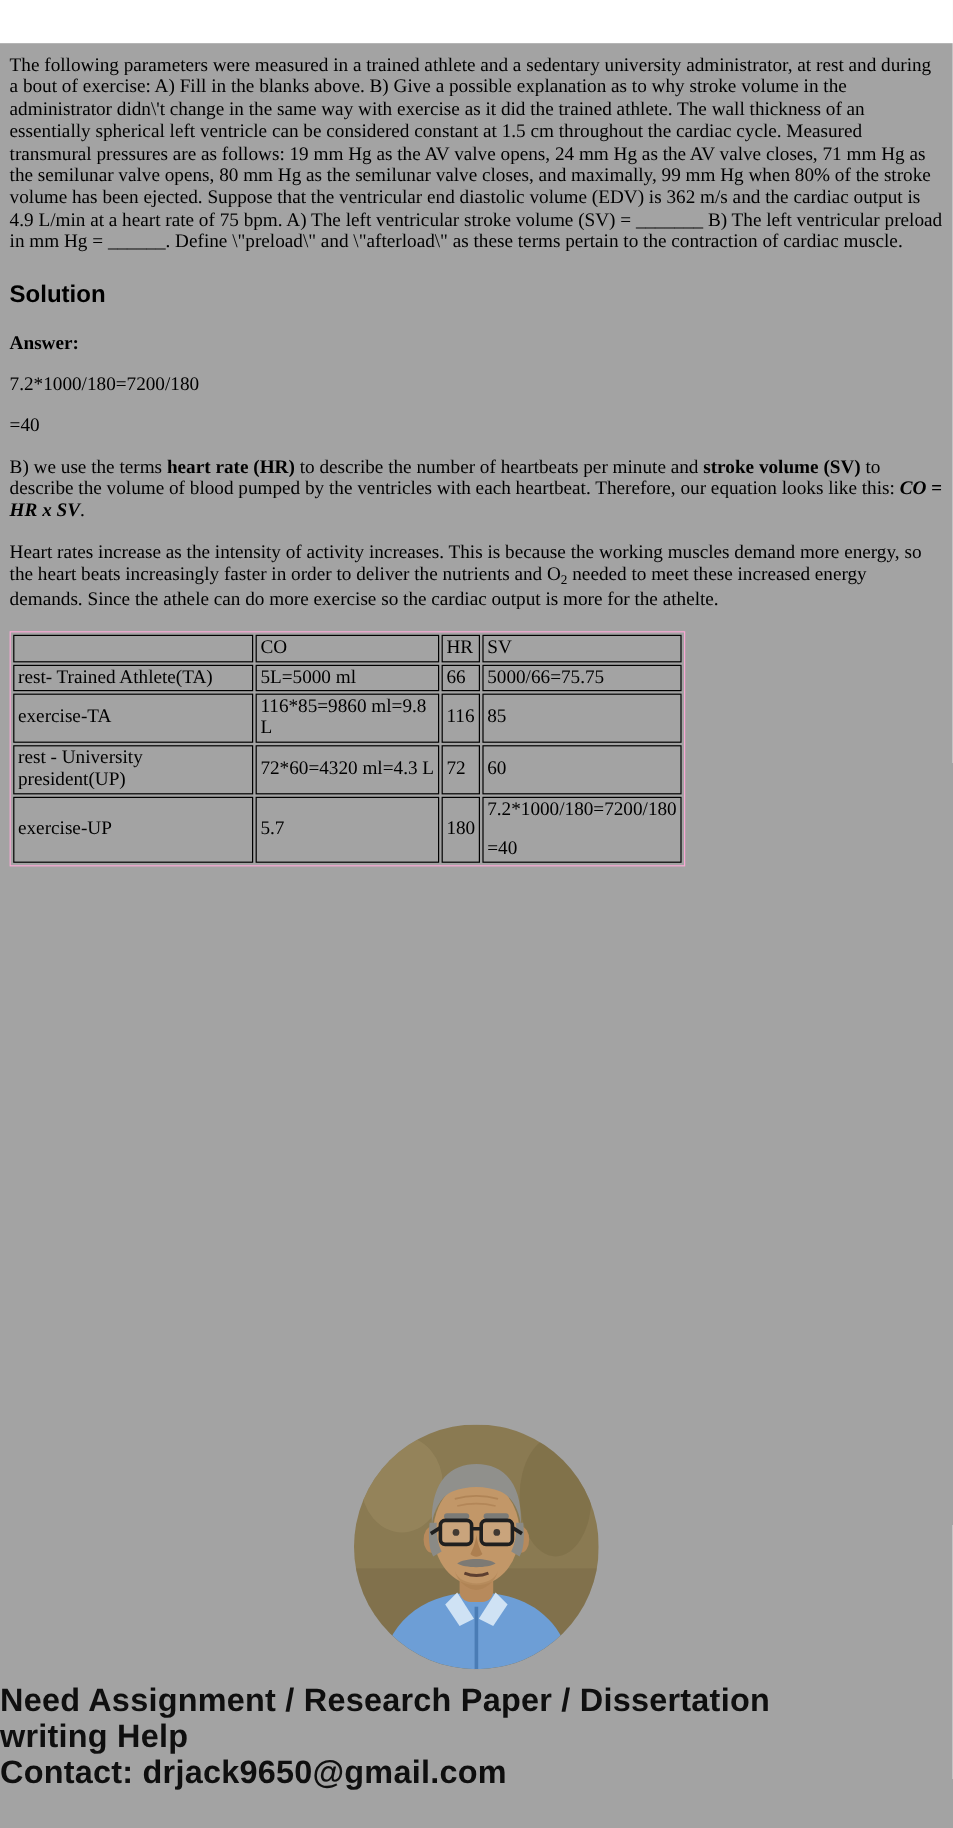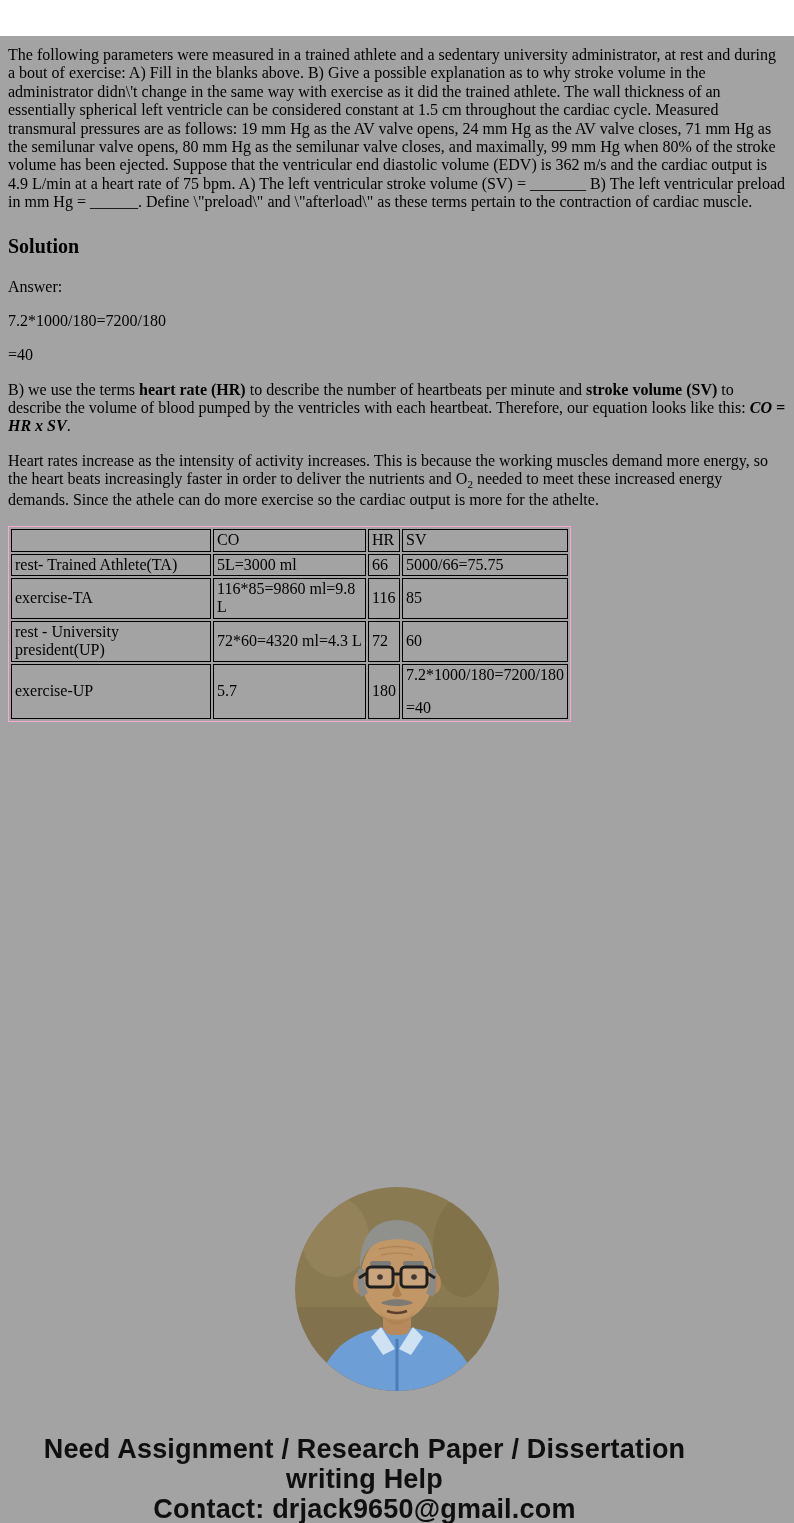--- a/index.html
+++ b/index.html
@@ -16,23 +16,23 @@
     line-height: 1.15;
     overflow: hidden;
     margin-top: 36px;
   }
   p { margin: 16px 0; }
   .question { margin: 2px 0 0 0; }
   .solution-heading {
     font-size: 20px;
     font-weight: bold;
     margin: 23px 0 20px 0;
-    font-family: Liberation Serif, serif;
+    font-family: Liberation Sans, sans-serif;
   }
-  .answer-label { font-weight: normal; }
+  .answer-label { font-weight: bold; }
   b { font-weight: bold; }
   i { font-style: italic; }
   sub { font-size: 11px; vertical-align: -4px; }
 
   table.data-table {
     border-collapse: separate;
     border-spacing: 2px;
     border: 1px solid #f9a8d4;
     margin-top: 17px;
     font-size: 16px;
@@ -52,24 +52,23 @@
     position: absolute;
     top: 1151px;
     left: 295px;
     width: 204px;
     height: 204px;
     border-radius: 50%;
     overflow: hidden;
   }
   .footer {
     position: absolute;
-    top: 1398px;
+    top: 1366px;
     left: 0;
     width: 729px;
-    text-align: center;
     font-family: "Liberation Sans", sans-serif;
     font-weight: 700;
     font-size: 27px;
     line-height: 30px;
     color: #0f0f0f;
     letter-spacing: 0.2px;
   }
 </style>
 </head>
 <body>
@@ -100,21 +99,21 @@
     </colgroup>
     <tbody>
       <tr>
         <td></td>
         <td>CO</td>
         <td>HR</td>
         <td>SV</td>
       </tr>
       <tr>
         <td>rest- Trained Athlete(TA)</td>
-        <td>5L=3000 ml</td>
+        <td>5L=5000 ml</td>
         <td>66</td>
         <td>5000/66=75.75</td>
       </tr>
       <tr>
         <td>exercise-TA</td>
         <td>116*85=9860 ml=9.8 L</td>
         <td>116</td>
         <td>85</td>
       </tr>
       <tr>

